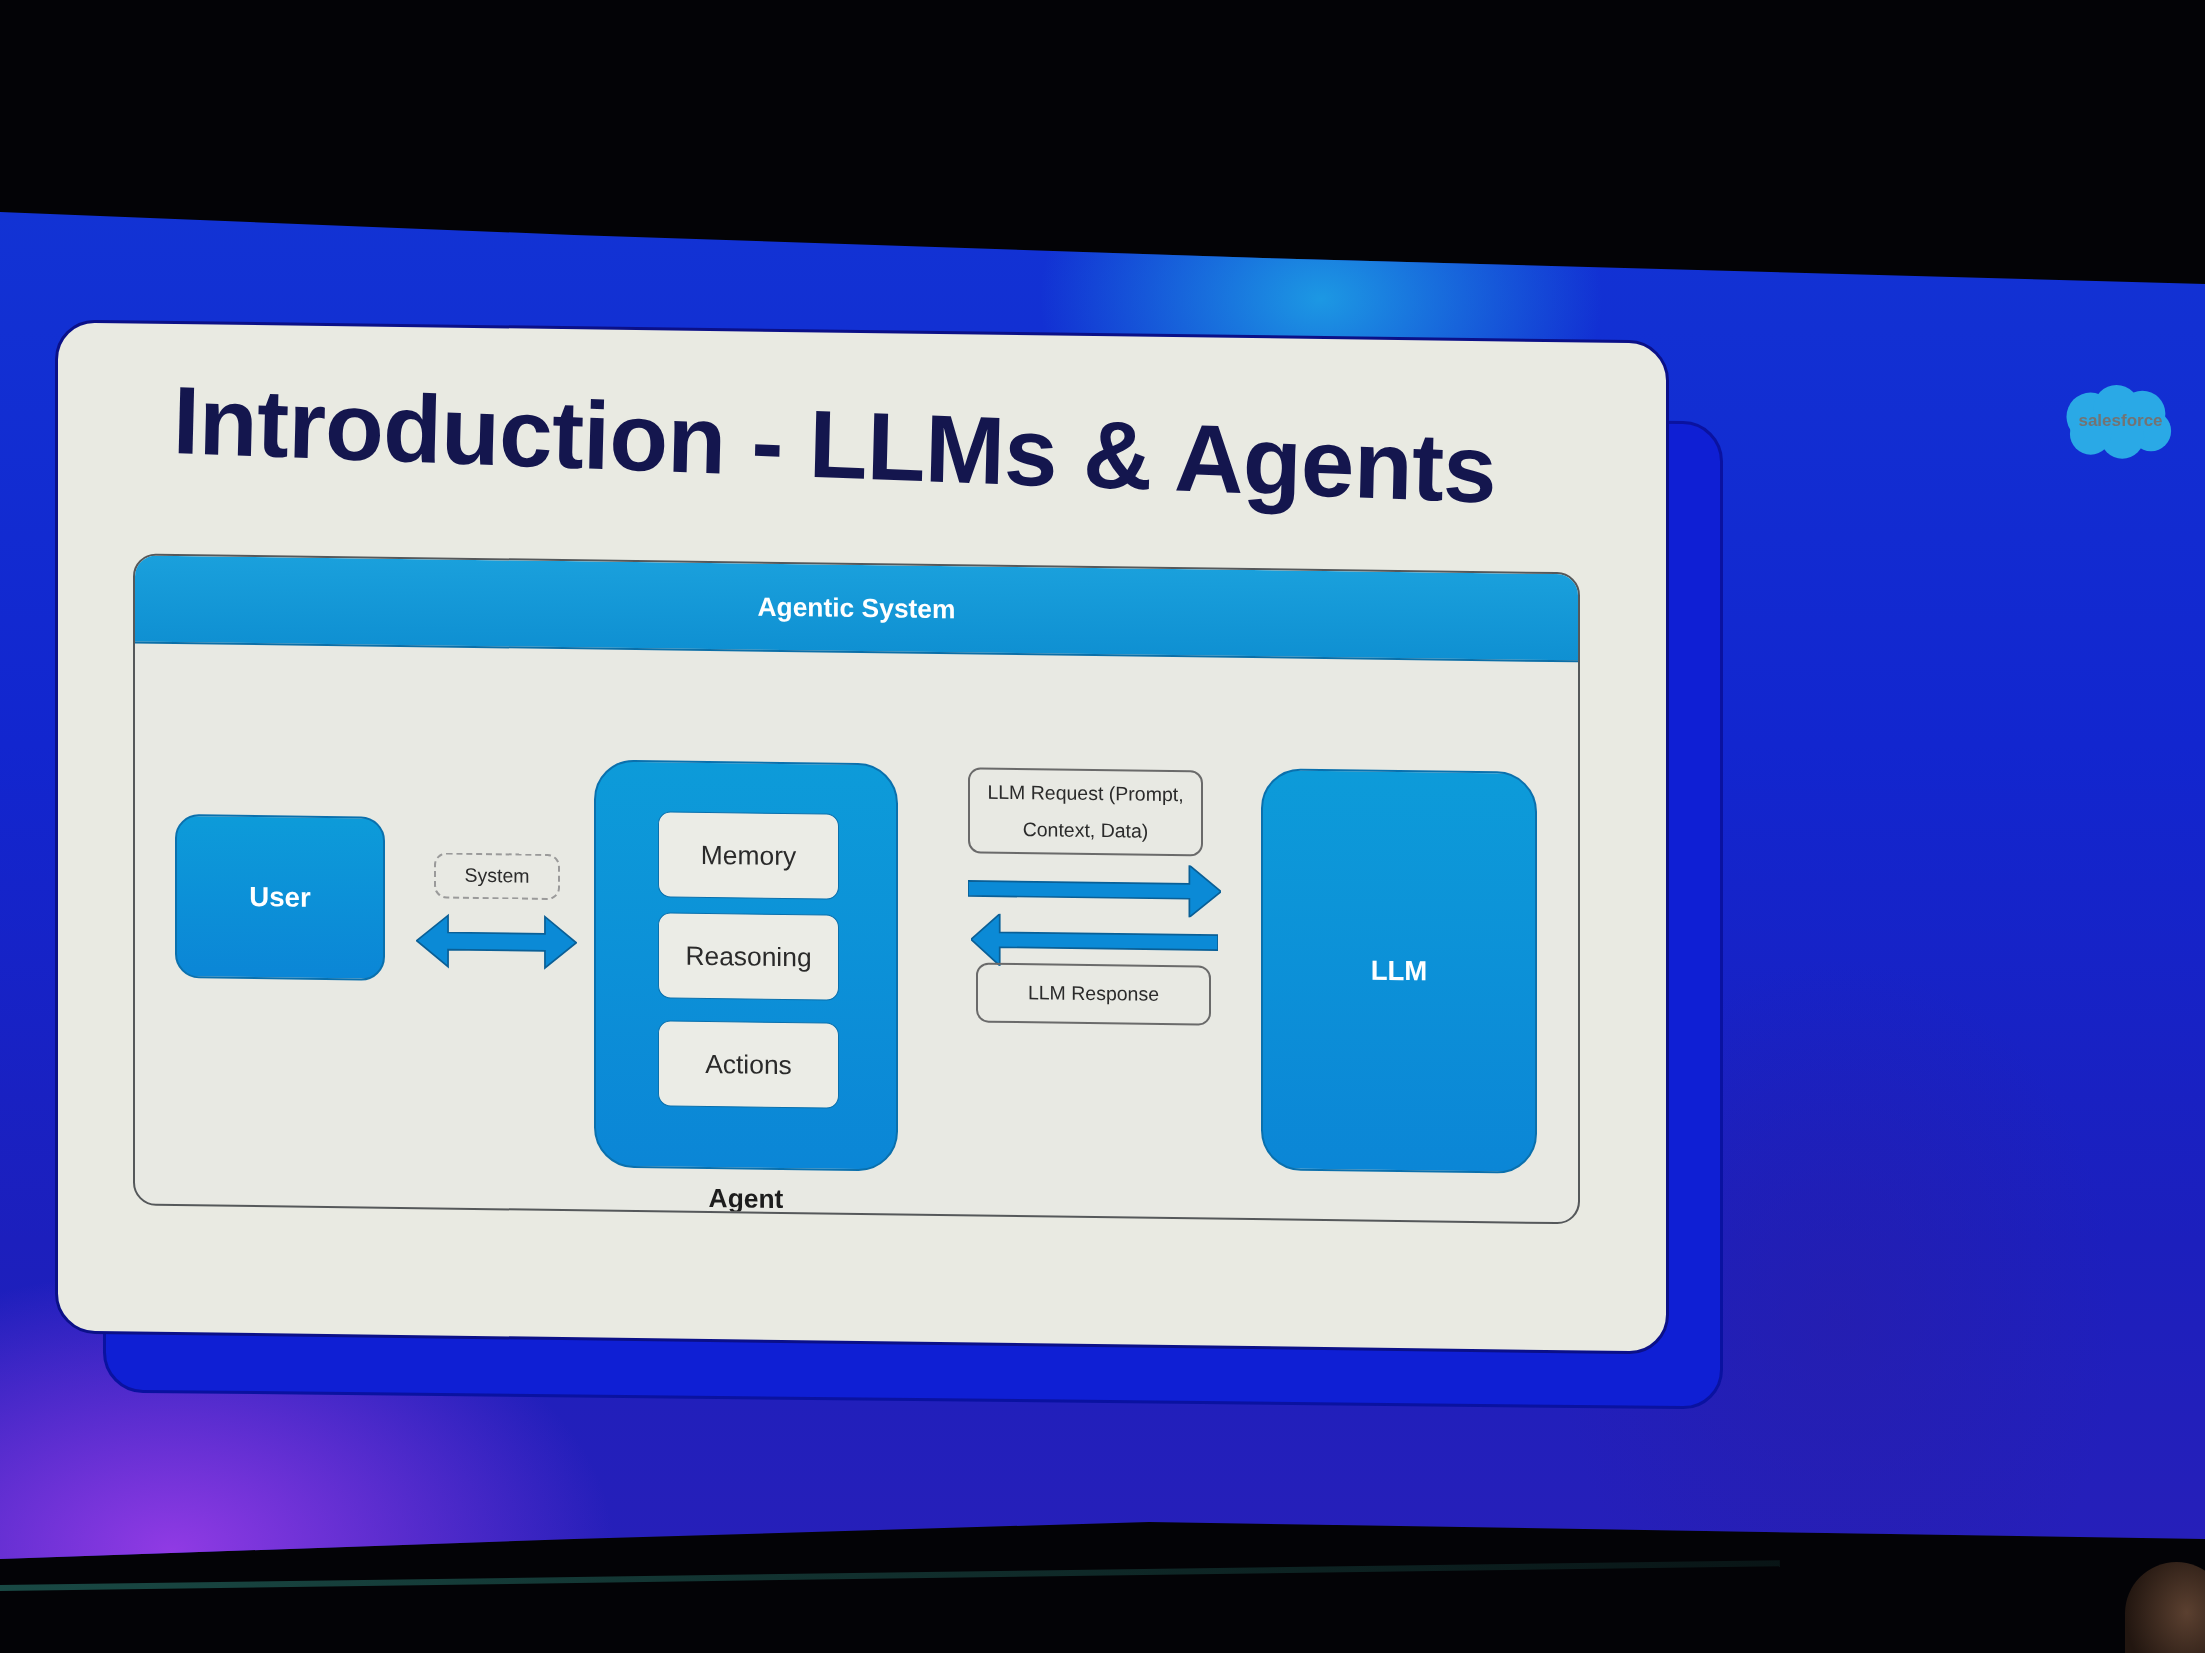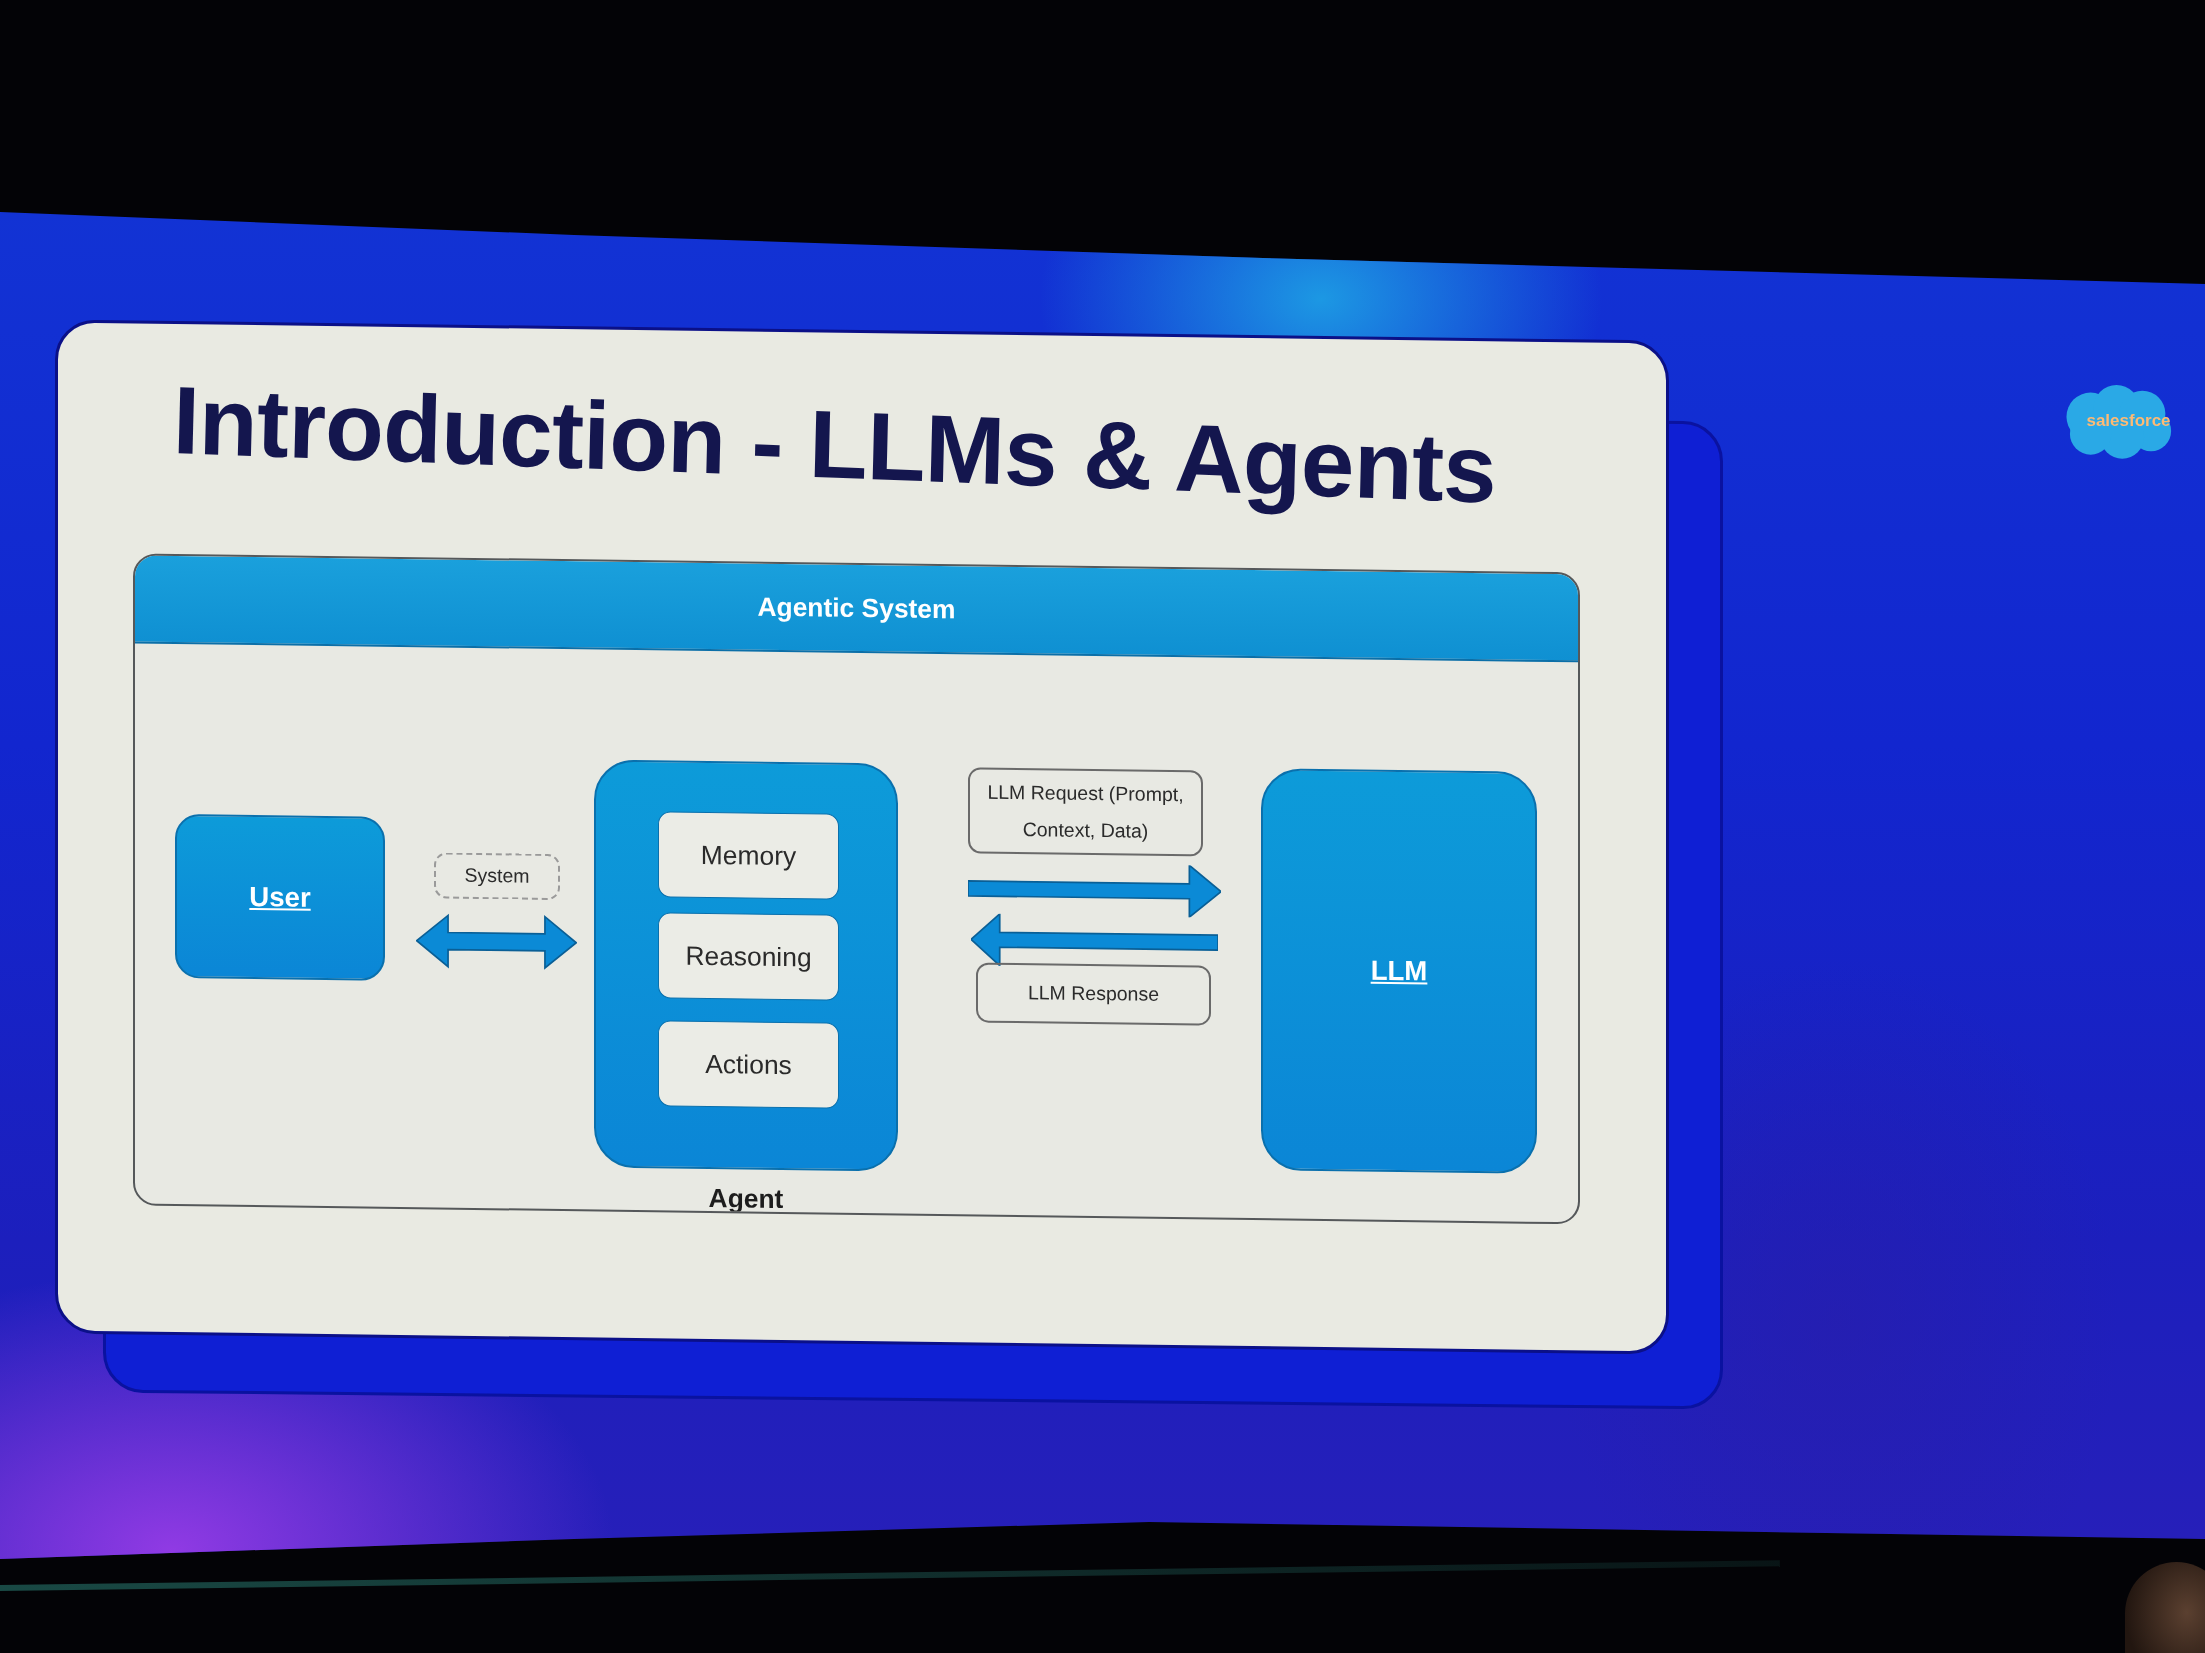--- a/index.html
+++ b/index.html
@@ -94,21 +94,20 @@
     border-radius: 27.6px;
     box-sizing: border-box;
     display: flex;
     align-items: center;
     justify-content: center;
   }
   .box-blue .lbl {
     color: #ffffff;
     font-size: 27.6px;
     font-weight: 700;
-    text-decoration: underline;
   }
   .user-box { left: 40px; top: 258px; width: 210px; height: 164px; border-radius: 24px; }
   .agent-box { left: 459px; top: 198px; width: 304px; height: 408px; border-radius: 40px; }
   .llm-box { left: 1126px; top: 198px; width: 276px; height: 402px; border-radius: 40px; }
 
   .inner-box {
     position: absolute;
     left: 62px;
     width: 181px; height: 86px;
     background: #ebece6;
@@ -160,24 +159,24 @@
   }
   .arrow { position: absolute; }
   
   .sf-logo {
     position: absolute;
     left: 2059px; top: 382px;
     width: 115px; height: 78px;
   }
   .sf-logo span {
     position: absolute;
-    left: 12px; top: 0;
+    left: 4px; top: 0;
     width: 115px; height: 78px;
     display: flex; align-items: center; justify-content: center;
-    color: #fdba74;
+    color: #737373;
     font-size: 17px;
     font-weight: 700;
   }
   
   .floor-line {
     position: absolute;
     left: 0; top: 1585px;
     width: 1780px; height: 5.7px;
     background: linear-gradient(90deg, rgba(40,120,110,0.6), rgba(40,120,110,0.15));
     transform: rotate(-0.8deg);

